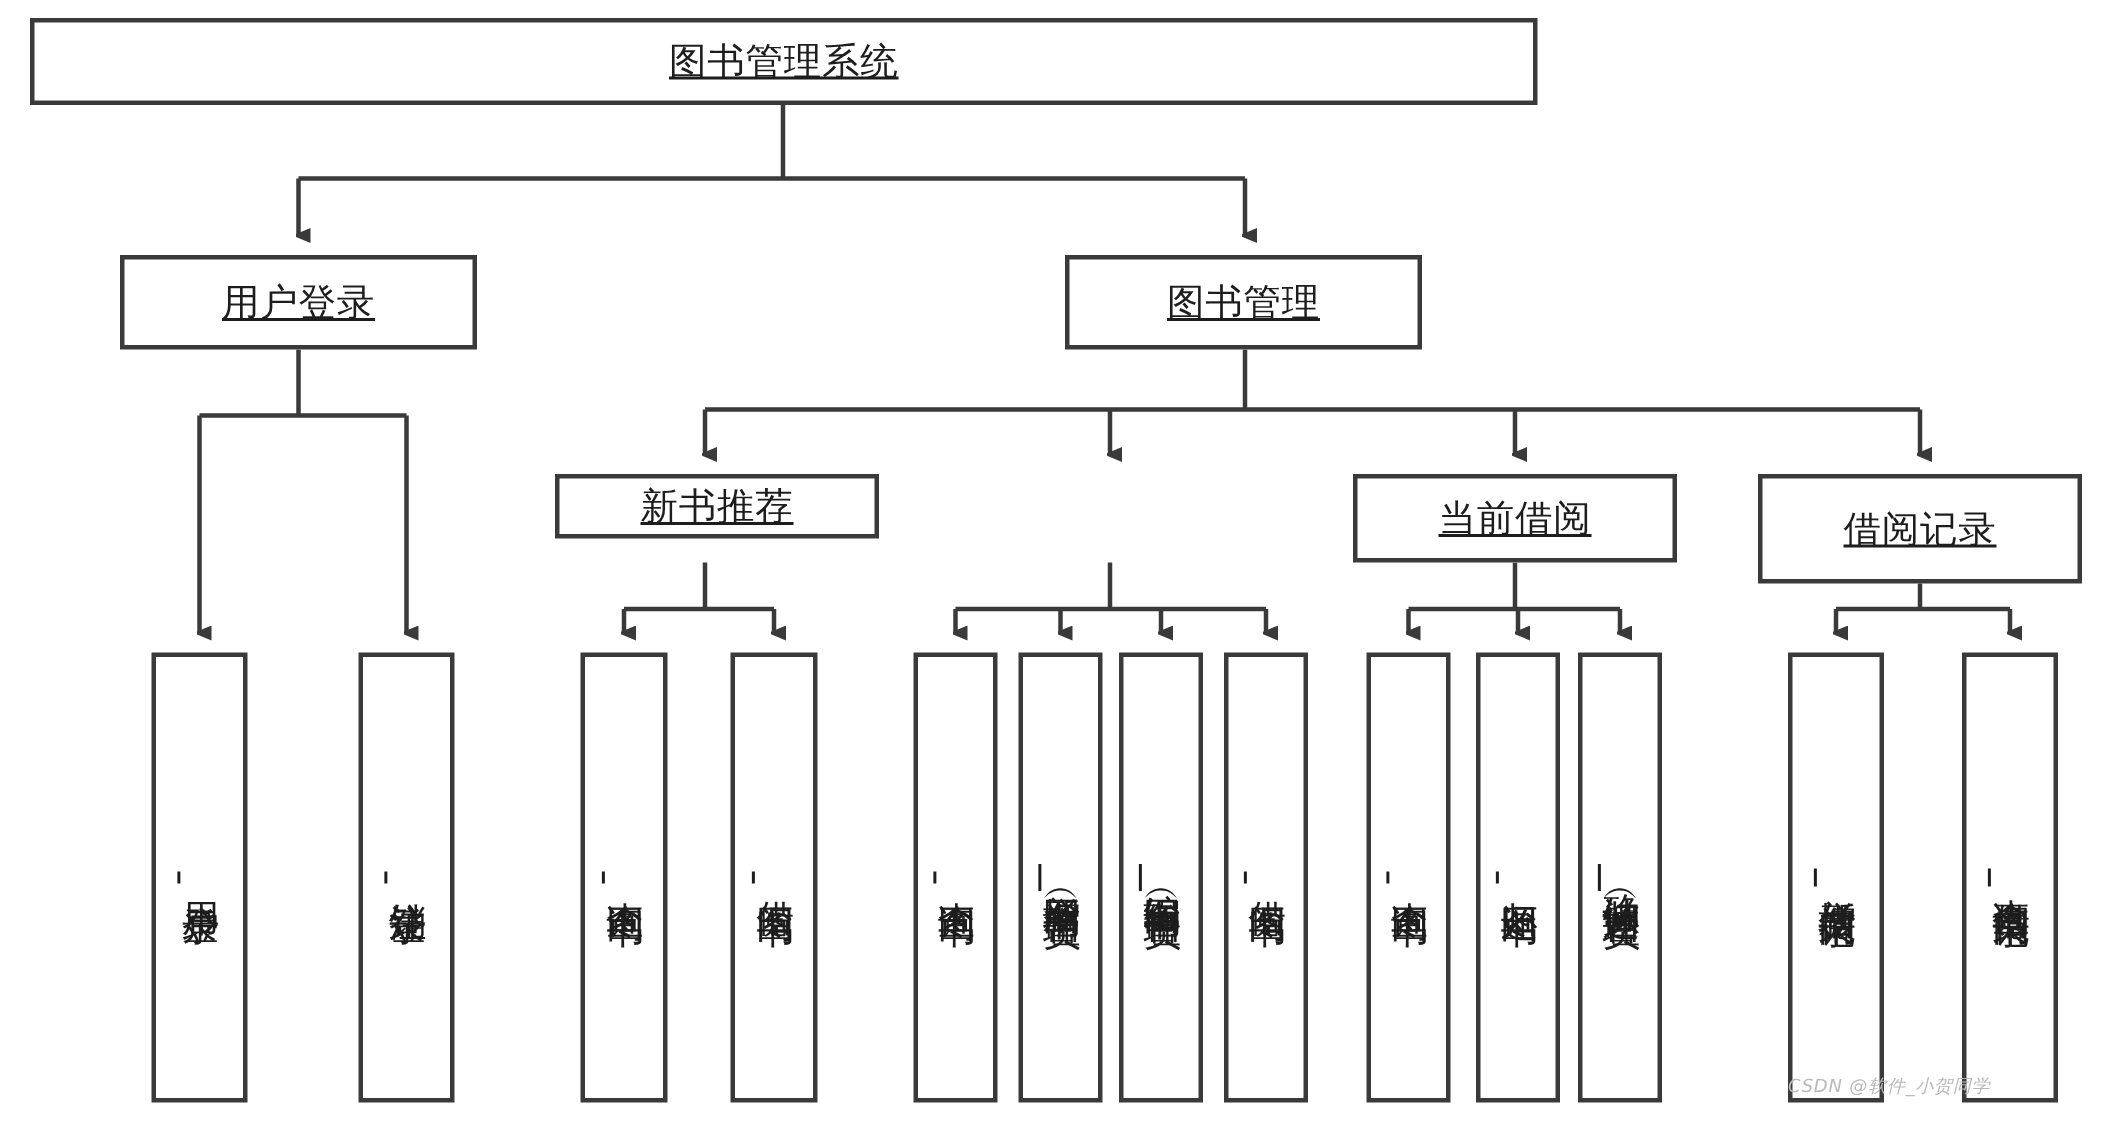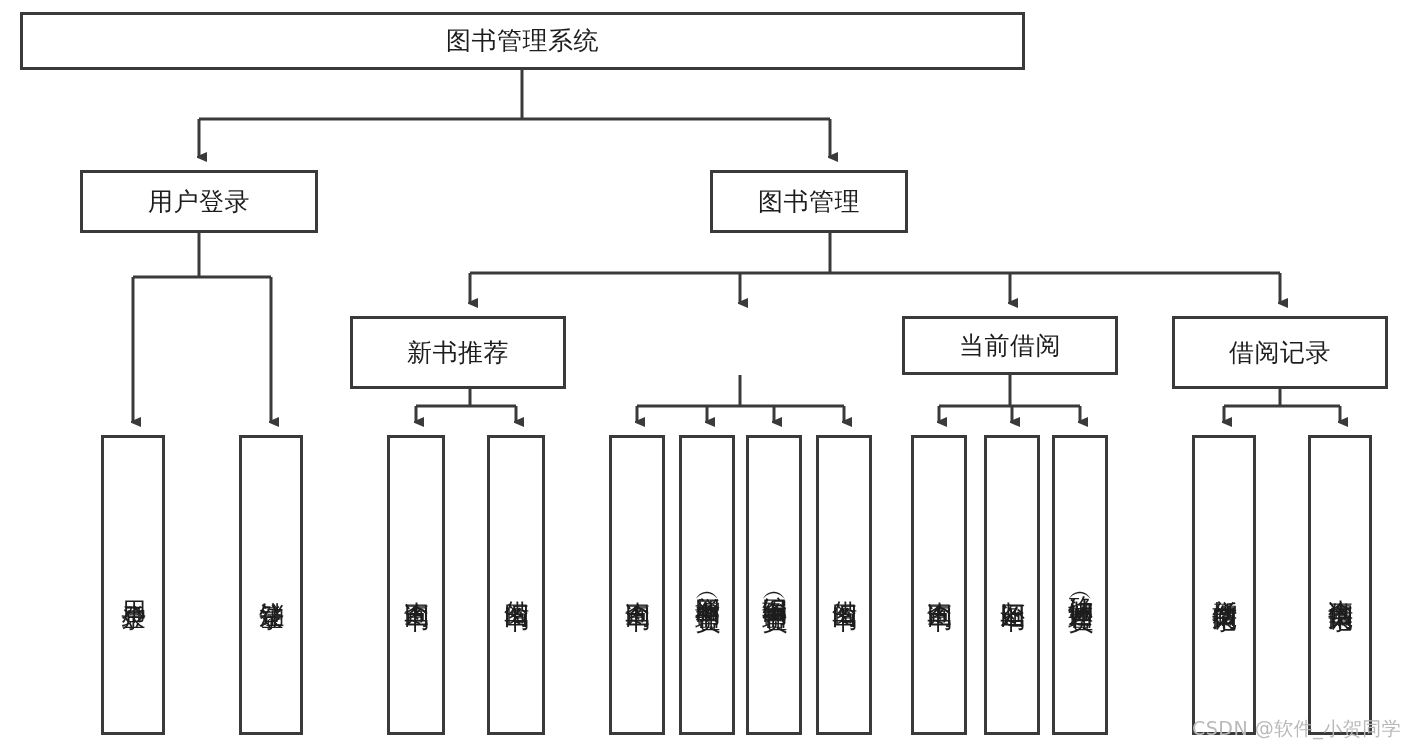--- a/index.html
+++ b/index.html
@@ -35,40 +35,42 @@
     align-items: center;
     justify-content: center;
     color: #1d1d1d;
   }
   .node .lbl {
     font-size: 25px;
     line-height: 1.12;
     letter-spacing: 0.5px;
     white-space: nowrap;
     text-align: center;
+    text-decoration: underline;
   }
   .node.leaf {
     align-items: center;
     justify-content: center;
   }
   .node.leaf .lbl {
     writing-mode: vertical-rl;
     text-orientation: upright;
     font-size: 25px;
     line-height: 1.30;
     letter-spacing: 2px;
     white-space: normal;
     max-height: 285px;
   }
   .watermark {
     position: absolute;
-    font-size: 19px;
+    font-size: 12px;
     color: #b9b9b9;
     white-space: nowrap;
     letter-spacing: 0.5px;
+    font-style: italic;
   }
 </style>
 </head>
 <body>
 
 <div id="canvas">
 
   <svg class="edges" viewBox="0 0 1405 747" xmlns="http://www.w3.org/2000/svg">
     <defs>
       <marker id="arrow" markerWidth="10" markerHeight="10" refX="5" refY="8" orient="auto" markerUnits="userSpaceOnUse">
@@ -119,25 +121,25 @@
     </g>
   </svg>
 
   <div class="node" style="left:20px; top:12px; width:1005px; height:58px;">
     <span class="lbl">图书管理系统</span>
   </div>
 
   <div class="node" style="left:80px; top:170px; width:238px; height:63px;">
     <span class="lbl">用户登录</span>
   </div>
-  <div class="node" style="left:710px; top:170px; width:198px; height:63px;">
+  <div class="node" style="left:710px; top:170px; width:238px; height:63px;">
     <span class="lbl">图书管理</span>
   </div>
 
-  <div class="node" style="left:350px; top:316px; width:216px; height:73px;">
+  <div class="node" style="left:370px; top:316px; width:216px; height:43px;">
     <span class="lbl">新书推荐</span>
   </div>
   <div class="node" style="left:902px; top:316px; width:216px; height:59px;">
     <span class="lbl">当前借阅</span>
   </div>
   <div class="node" style="left:1172px; top:316px; width:216px; height:73px;">
     <span class="lbl">借阅记录</span>
   </div>
 
   <div class="node leaf" style="left:101px; top:435px; width:64px; height:300px;">

